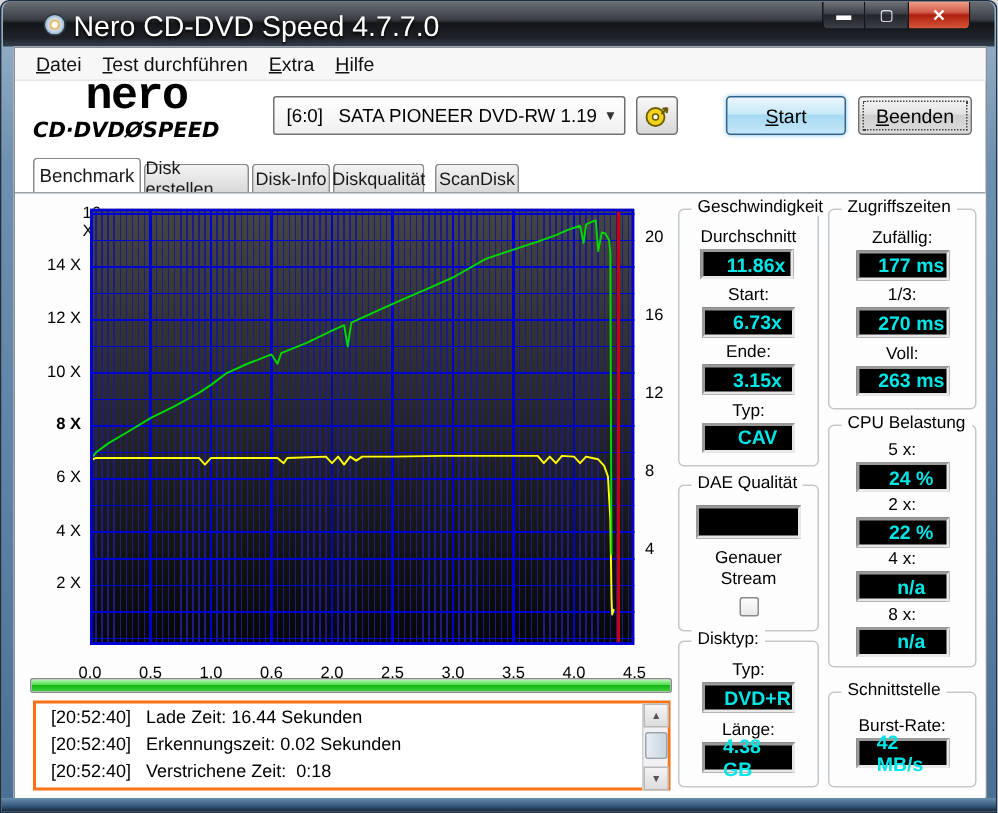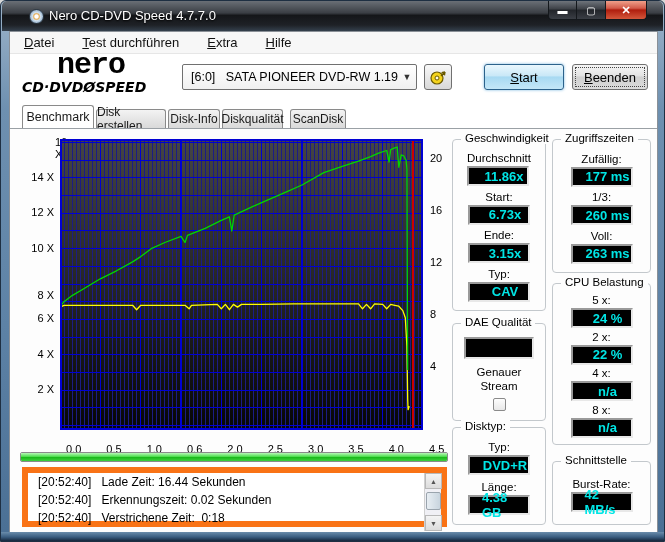--- a/index.html
+++ b/index.html
@@ -8,35 +8,35 @@
     background:linear-gradient(180deg,#9db4ca 0%,#6e90b0 20%,#5d82a6 60%,#4a6f94 100%);
     border:1px solid #1e2f42;overflow:hidden;}
   .bottom-strip{position:absolute;left:0;right:0;bottom:0;height:9px;
     background:linear-gradient(180deg,#6a8cab,#3a5d80 55%,#16273c);}
   
   .titlebar{position:absolute;left:1px;top:0;right:1px;height:30px;border-radius:5px 5px 0 0;
     background:linear-gradient(180deg,#6a6f76 0%,#3a3e44 40%,#141619 48%,#1e2126 80%,#34404d 100%);}
   .title-icon{position:absolute;left:27px;top:8px;width:15px;height:15px;border-radius:50%;
     background:radial-gradient(circle at 50% 50%,#ffffff 0 18%,#e8b05a 30%,#cfe0ee 45%,#9ab4cc 70%,#6d86a0 100%);
     border:1px solid #2c3844;}
-  .title-text{position:absolute;left:47px;top:7px;color:#ffffff;font-size:13px;text-shadow:0 1px 2px #000;}
+  .title-text{position:absolute;left:47px;top:7px;color:#ffffff;font-size:19px;text-shadow:0 1px 2px #000;}
   .winbtns{position:absolute;right:16px;top:0;display:flex;}
   .winbtn{height:19px;border:1px solid #14181c;border-top:none;color:#fff;font-size:10px;
     display:flex;align-items:center;justify-content:center;
     background:linear-gradient(180deg,#6f747b,#3c4046 45%,#22252a 50%,#3a3e45);}
   .winbtn.min{width:29px;border-radius:0 0 0 4px;}
   .winbtn.max{width:28px;border-left:none;border-right:none;}
   .winbtn.close{width:42px;border-radius:0 0 4px 0;font-size:11px;font-weight:bold;
     background:linear-gradient(180deg,#f0a08a,#d35b4a 40%,#b01e0e 50%,#d4573b);}
   
   .content{position:absolute;left:8px;top:30px;width:649px;height:501px;background:#ffffff;
     border:1px solid #8a9097;}
   .menubar{position:absolute;left:0;top:0;width:100%;height:22px;background:#f7f7f7;
     border-bottom:1px solid #e6e6e6;display:flex;align-items:center;font-size:13px;color:#111;}
-  .menu-item{padding:2px 7px;margin-left:14px;cursor:default;}
+  .menu-item{padding:2px 7px;margin-left:0;cursor:default;}
   .menu-item:first-child{margin-left:7px;}
   u{text-decoration:underline;}
   
   .logo1{position:absolute;left:47px;top:20px;width:80px;font-size:30px;font-weight:bold;color:#000;
     letter-spacing:-1px;line-height:26px;font-family:Liberation Mono, monospace;}
   .logo2{position:absolute;left:12px;top:47px;font-size:14px;font-weight:bold;font-style:italic;
     color:#000;letter-spacing:0px;font-family:"DejaVu Sans",sans-serif;}
   .combo{position:absolute;left:172px;top:32px;width:235px;height:26px;border:1px solid #707070;
     border-radius:2px;background:linear-gradient(180deg,#ffffff,#f0f0f0);display:flex;align-items:center;
     font-size:12.5px;color:#000;}
@@ -58,26 +58,26 @@
     font-size:12px;color:#1a1a1a;display:flex;align-items:center;justify-content:center;
     background:linear-gradient(180deg,#f3f3f3,#d9d9d9);height:19px;}
   .tab.active{height:23px;background:#ffffff;z-index:2;font-size:12.5px;}
   .page{position:absolute;left:0;top:96px;width:100%;height:405px;background:#fdfdfd;
     border-top:1px solid #9aa0a5;}
   
   .plot{position:absolute;left:50px;top:10px;width:363px;height:291px;}
   .axis-lab{position:absolute;font-size:11px;color:#000;}
   .yl{width:44px;text-align:right;left:0;}
   .yr{left:420px;width:24px;text-align:left;}
-  .xl{width:30px;text-align:left;top:314px;margin-left:21px;}
+  .xl{width:30px;text-align:center;top:314px;}
   
   .progress{position:absolute;left:10px;top:323px;width:428px;height:10px;border:1px solid #8a8a8a;
     border-radius:2px;overflow:hidden;background:#eee;}
   .progress-fill{height:100%;background:linear-gradient(180deg,#b8f7b8,#4ede4e 45%,#17b617 50%,#3ecf3e);}
-  .logbox{position:absolute;left:12px;top:338px;width:425px;height:60px;border:6px solid #f97316;
+  .logbox{position:absolute;left:12px;top:338px;width:425px;height:60px;border:2px solid #f97316;
     background:#ffffff;}
   .logline{font-size:12px;color:#000;white-space:pre;padding:1px 0 0 10px;line-height:17px;}
   .logline .t{margin-right:10px;}
   .vscroll{position:absolute;right:0;top:0;width:17px;height:58px;background:#f0f0f5;border-left:1px solid #d0d0d0;}
   .sbtn{position:absolute;left:0;width:17px;height:16px;background:linear-gradient(180deg,#f4f4f4,#dcdcdc);
     border:1px solid #b8b8b8;font-size:7px;color:#555;display:flex;align-items:center;justify-content:center;}
   .sbtn.up{top:0;}
   .sbtn.down{bottom:0;}
   .sthumb{position:absolute;left:1px;top:19px;width:15px;height:18px;border:1px solid #9aa4ad;border-radius:2px;
     background:linear-gradient(90deg,#e8eef3,#c8d4de);}
@@ -142,21 +142,21 @@
       <div class="tab" style="left:280px;width:56px;">ScanDisk</div>
     </div>
 
     <div class="page">
 
       <div id="left-axis">
           <div class="axis-lab yl" style="top: 6.53799px; padding-left: 45px;">16 X</div>
           <div class="axis-lab yl" style="top: 41.9179px;">14 X</div>
           <div class="axis-lab yl" style="top: 77.2979px;">12 X</div>
           <div class="axis-lab yl" style="top: 112.678px;">10 X</div>
-          <div class="axis-lab yl" style="top: 160px;">8 X</div>
+          <div class="axis-lab yl" style="top: 148px; font-weight: bold;">8 X</div>
           <div class="axis-lab yl" style="top: 183.438px;">6 X</div>
           <div class="axis-lab yl" style="top: 218.818px;">4 X</div>
           <div class="axis-lab yl" style="top: 254.198px;">2 X</div>
         </div>
       <div id="right-axis">
           <div class="axis-lab yr" style="top: 23px;">20</div>
           <div class="axis-lab yr" style="top: 75px;">16</div>
           <div class="axis-lab yr" style="top: 127px;">12</div>
           <div class="axis-lab yr" style="top: 179px;">8</div>
           <div class="axis-lab yr" style="top: 231px;">4</div>
@@ -374,21 +374,21 @@
         <div class="gb-body">
           <div>
               <span class="ro-label">Zufällig:</span>
               <div class="lcd">
                 <span>177 ms</span>
               </div>
             </div>
           <div>
               <span class="ro-label">1/3:</span>
               <div class="lcd">
-                <span>260 ms</span>
+                <span>270 ms</span>
               </div>
             </div>
           <div>
               <span class="ro-label">Voll:</span>
               <div class="lcd">
                 <span>263 ms</span>
               </div>
             </div>
         </div>
       </div>

